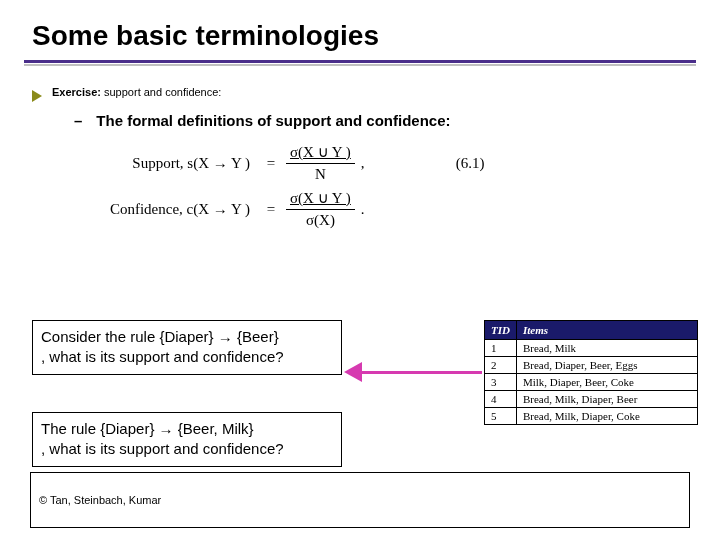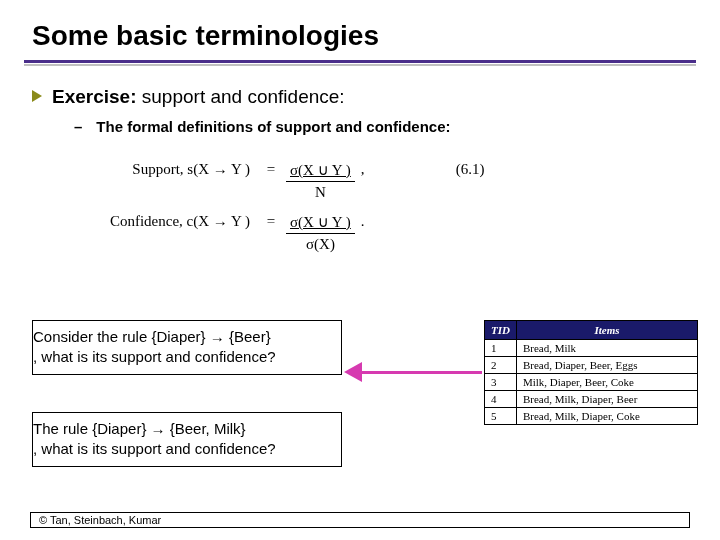--- a/index.html
+++ b/index.html
@@ -14,52 +14,52 @@
   .title {
     font-size: 28px;
     font-weight: bold;
     padding: 20px 0 8px 32px;
   }
   .hr1 { height: 3px; background: #4a2e8a; margin: 0 24px; }
   .hr2 { height: 2px; background: #c0c0c0; margin: 0 24px; margin-top: 1px; }
   .bullet1 {
     display: flex; align-items: flex-start;
     padding: 20px 0 0 32px;
-    font-size: 19px;
+    font-size: 11px;
   }
   .bullet1 .tri {
     width: 0; height: 0;
     border-top: 6px solid transparent;
     border-bottom: 6px solid transparent;
     border-left: 10px solid #8a8a1a;
     margin-top: 4px; margin-right: 10px;
   }
   .bullet1 b { font-weight: bold; }
   .bullet2 {
     display: flex; align-items: flex-start;
     padding: 10px 0 0 74px;
     font-size: 15px; font-weight: bold;
   }
   .bullet2 .dash { margin-right: 14px; }
   .eqwrap {
     padding: 14px 0 0 90px;
     font-family: "Times New Roman", serif;
     font-size: 15px;
   }
-  .eqrow { display: flex; margin-bottom: 6px; margin-top: 12px; }
+  .eqrow { display: flex; align-items: center; margin-bottom: 6px; }
   .eqlabel { width: 170px; text-align: right; padding-right: 10px; }
   .eqeq { width: 22px; text-align: center; }
   .eqfrac { display: inline-block; text-align: center; padding: 0 4px; }
   .eqfrac .num { border-bottom: 1px solid #000; padding: 0 4px 2px 4px; display: block; text-decoration: underline; }
   .eqfrac .den { padding: 2px 4px 0 4px; display: block; }
   .eqcomma { padding-left: 2px; }
   .eqnum { width: 120px; text-align: right; padding-left: 40px; }
   .qbox {
     border: 1px solid #000;
-    padding: 6px 0;
+    padding: 6px 8px;
     margin-left: 32px;
     font-size: 15px;
     width: 310px;
     line-height: 1.35;
   }
   .qbox1 { position: absolute; top: 320px; }
   .qbox2 { position: absolute; top: 412px; }
   .arrowwrap {
     position: absolute;
     left: 344px; top: 362px;
@@ -75,35 +75,35 @@
   .tablewrap {
     position: absolute;
     right: 22px; top: 320px;
     width: 214px;
     font-size: 11px;
   }
   .tablewrap table { border-collapse: collapse; width: 100%; }
   .tablewrap th {
     background: #1a1a6a; color: #fff;
     font-style: italic; font-weight: bold;
-    text-align: center; padding: 3px 6px;
+    text-align: left; padding: 3px 6px;
     border: 1px solid #000;
     font-family: "Times New Roman", serif;
   }
   .tablewrap td {
     border: 1px solid #000;
     padding: 2px 6px;
     font-family: "Times New Roman", serif;
   }
   .tablewrap td.tid { width: 30px; }
   .footer {
     position: absolute;
     left: 30px; bottom: 12px;
     border: 1px solid #000;
-    padding: 1px 8px;
+    padding: 21px 8px;
     font-size: 11px;
     width: 660px;
   }
 </style>
 </head>
 <body>
 
 <div class="title">Some basic terminologies</div>
 <div class="hr1"></div>
 <div class="hr2"></div>

